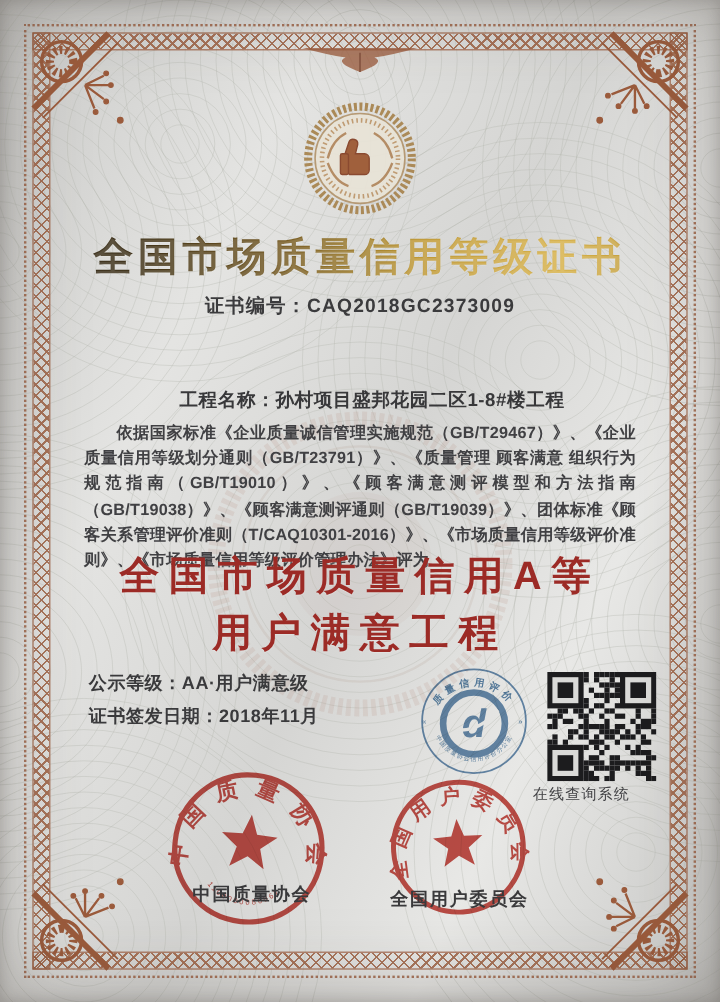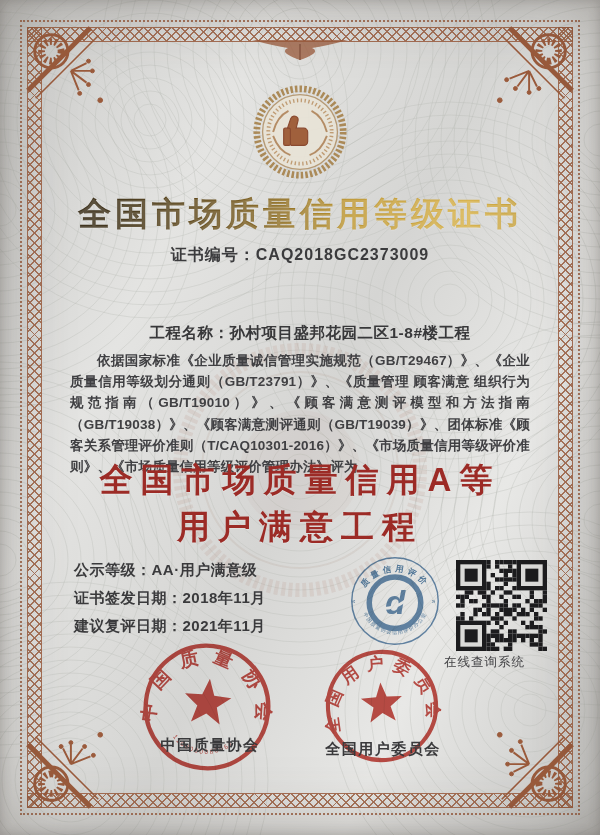--- a/index.html
+++ b/index.html
@@ -317,21 +317,20 @@
   <div class="certno">证书编号：CAQ2018GC2373009</div>
   <div class="project">工程名称：孙村项目盛邦花园二区1-8#楼工程</div>
   <div class="body-par">依据国家标准《企业质量诚信管理实施规范（GB/T29467）》、《企业质量信用等级划分通则（GB/T23791）》、《质量管理 顾客满意 组织行为规范指南（GB/T19010）》、《顾客满意测评模型和方法指南（GB/T19038）》、《顾客满意测评通则（GB/T19039）》、团体标准《顾客关系管理评价准则（T/CAQ10301-2016）》、《市场质量信用等级评价准则》、《市场质量信用等级评价管理办法》评为</div>
   <div class="award">
     <div>全国市场质量信用A等</div>
     <div>用户满意工程</div>
   </div>
   <div class="info-col">
     <div>公示等级：AA·用户满意级</div>
     <div>证书签发日期：2018年11月</div>
-    <div>建议复评日期：2021年11月</div>
   </div>
 
   <svg class="blue-seal" width="92" height="92" viewBox="0 0 100 100">
     <defs>
       <path id="bsTop" d="M 10 58 A 40 40 0 1 1 90 58"></path>
       <path id="bsBot" d="M 14 60 A 38 38 0 0 0 86 60"></path>
     </defs>
     <circle cx="50" cy="50" r="47" fill="none" stroke="#5d85ad" stroke-width="1.6"></circle>
     <text font-size="9" fill="#4d7ba5" letter-spacing="4" font-weight="bold">
       <textPath href="#bsTop" startOffset="50%" text-anchor="middle">质量信用评价</textPath>

